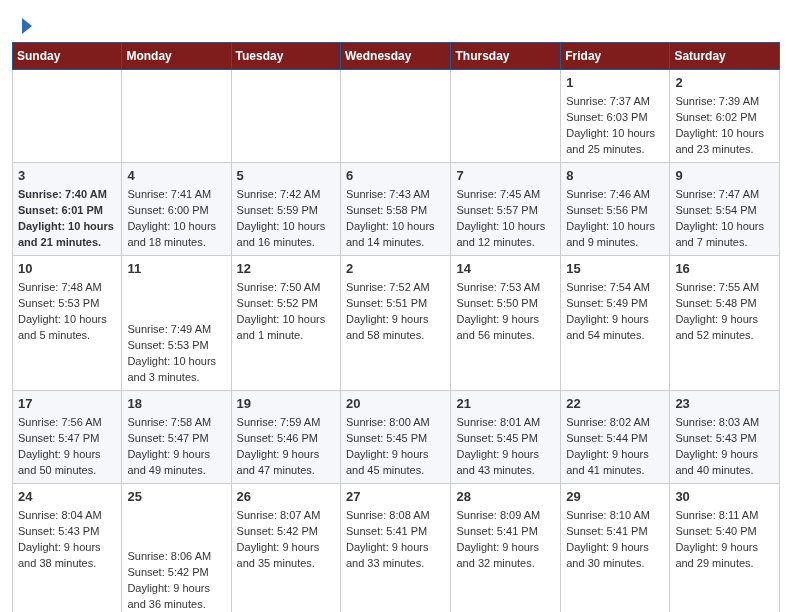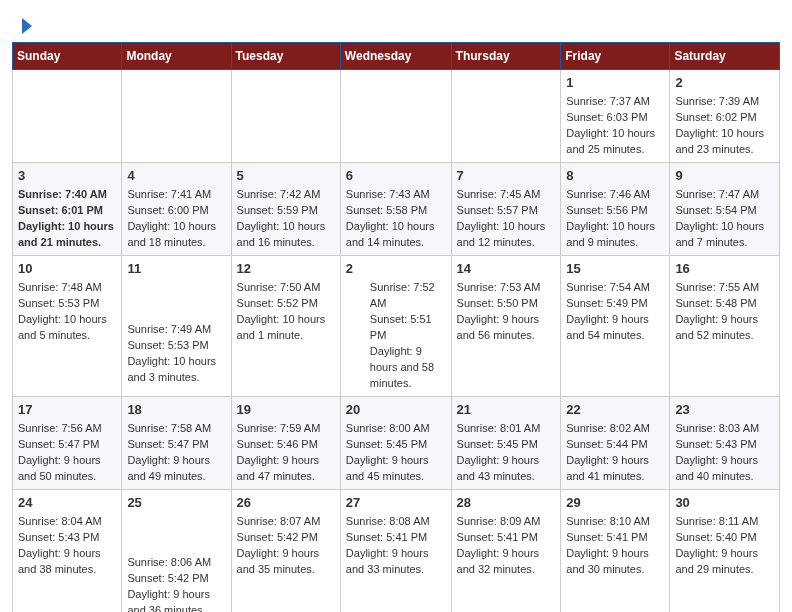--- a/index.html
+++ b/index.html
@@ -203,21 +203,21 @@
 Daylight: 10 hours and 3 minutes.</div>
           </td>
           <td>
             <div class="day-num">12</div>
             <div class="day-info" style="white-space: pre-line;">Sunrise: 7:50 AM
 Sunset: 5:52 PM
 Daylight: 10 hours and 1 minute.</div>
           </td>
           <td>
             <div class="day-num">2</div>
-            <div class="day-info" style="white-space: pre-line; margin-left: 24px;">Sunrise: 7:52 AM
+            <div class="day-info" style="white-space: pre-line;">Sunrise: 7:52 AM
 Sunset: 5:51 PM
 Daylight: 9 hours and 58 minutes.</div>
           </td>
           <td>
             <div class="day-num">14</div>
             <div class="day-info" style="white-space: pre-line;">Sunrise: 7:53 AM
 Sunset: 5:50 PM
 Daylight: 9 hours and 56 minutes.</div>
           </td>
           <td>

